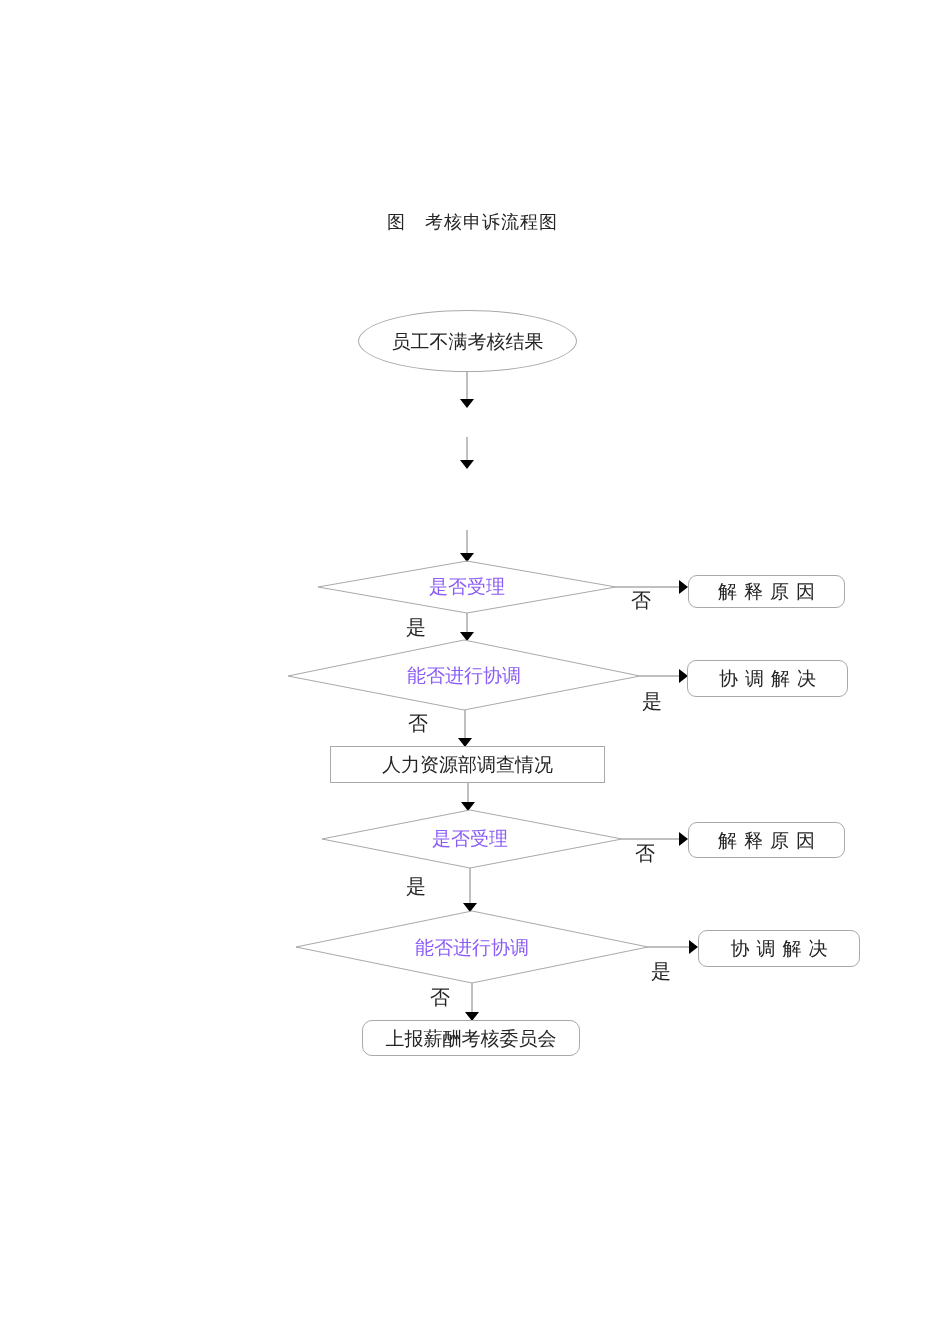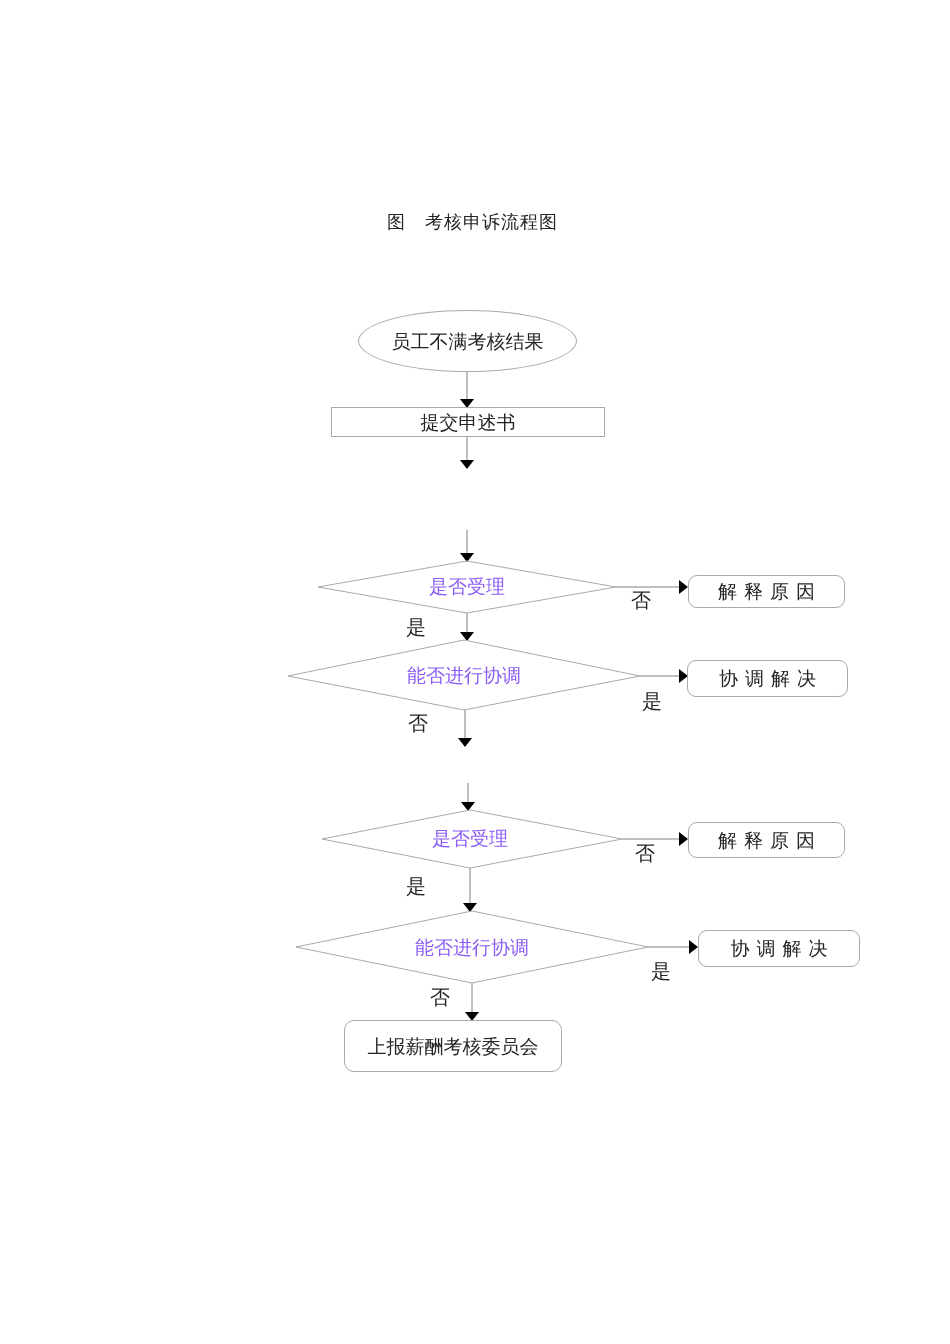--- a/index.html
+++ b/index.html
@@ -73,51 +73,51 @@
       <polygon points="464,640 640,676 464,710 288,676"></polygon>
       <polygon points="470,810 622,839 470,868 322,839"></polygon>
       <polygon points="472,911 648,947 472,983 296,947"></polygon>
     </g>
   </svg>
 
   <div class="node ellipse" style="left:358px;top:310px;width:219px;height:62px;">
     <span>员工不满考核结果</span>
   </div>
 
-  <div class="node" style="left:331px;top:407px;width:274px;height:30px;">
-    <span>提交申述书</span>
-  </div>
 
 
   <div class="diamond-label" style="left:397px;top:576px;width:140px;height:22px;">是否受理</div>
 
   <div class="node rounded" style="left:688px;top:575px;width:157px;height:33px;">
     <span>解释原因</span>
   </div>
 
   <div class="diamond-label" style="left:384px;top:664px;width:160px;height:24px;">能否进行协调</div>
 
   <div class="node rounded" style="left:687px;top:660px;width:161px;height:37px;">
     <span>协调解决</span>
   </div>
 
+  <div class="node" style="left:330px;top:746px;width:275px;height:37px;">
+    <span>人力资源部调查情况</span>
+  </div>
 
   <div class="diamond-label" style="left:400px;top:828px;width:140px;height:22px;">是否受理</div>
 
   <div class="node rounded" style="left:688px;top:822px;width:157px;height:36px;">
     <span>解释原因</span>
   </div>
 
   <div class="diamond-label" style="left:392px;top:936px;width:160px;height:24px;">能否进行协调</div>
 
   <div class="node rounded" style="left:698px;top:930px;width:162px;height:37px;">
     <span>协调解决</span>
   </div>
 
-  <div class="node rounded-plain" style="left:344px;top:1020px;width:218px;height:52px;font-family:Liberation Serif, serif;">
+  <div class="node rounded-plain" style="left:362px;top:1020px;width:218px;height:36px;font-family:Liberation Serif, serif;">
     <span>上报薪酬考核委员会</span>
   </div>
 
   <div class="edge-label" style="left:631px;top:589px;">否</div>
   <div class="edge-label" style="left:406px;top:616px;">是</div>
   <div class="edge-label" style="left:642px;top:690px;">是</div>
   <div class="edge-label" style="left:408px;top:712px;">否</div>
   <div class="edge-label" style="left:635px;top:842px;">否</div>
   <div class="edge-label" style="left:406px;top:875px;">是</div>
   <div class="edge-label" style="left:651px;top:960px;">是</div>

